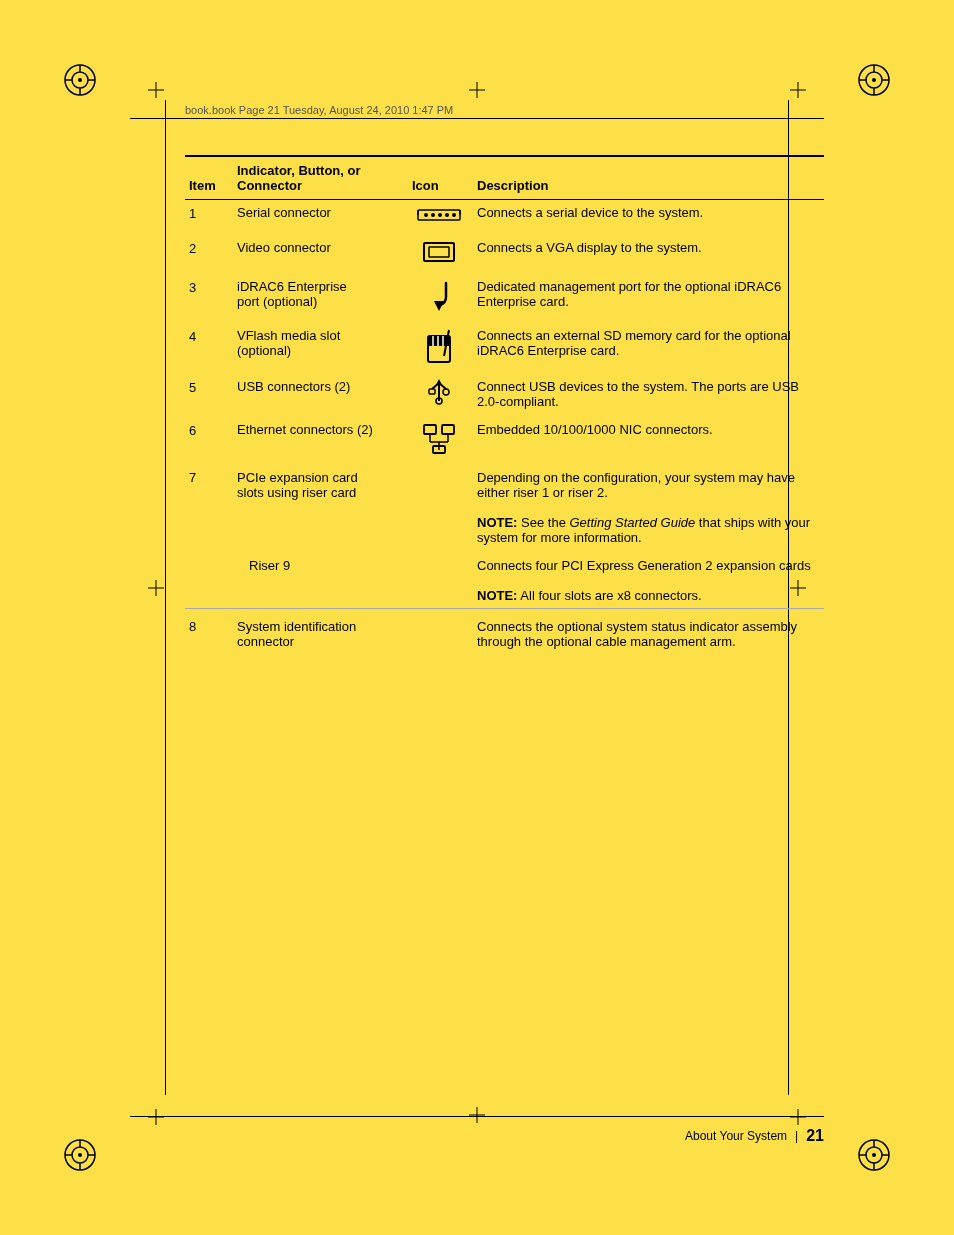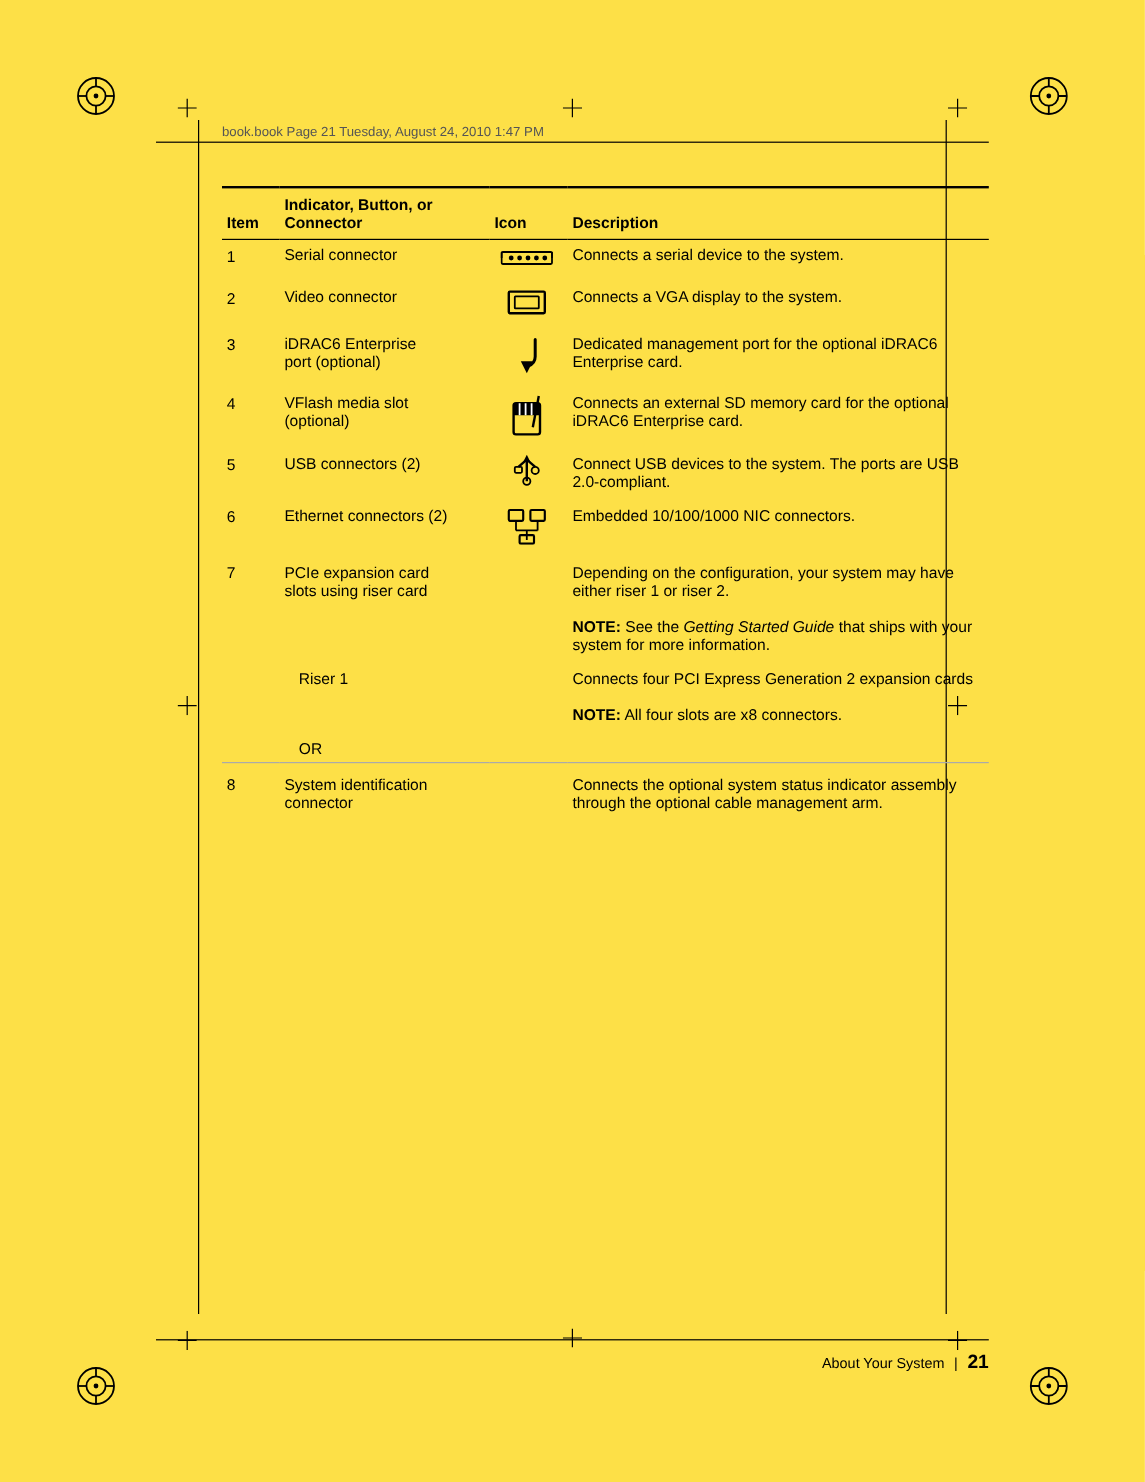--- a/index.html
+++ b/index.html
@@ -347,34 +347,28 @@
           <td style="vertical-align:top; padding-top:6px;margin-left:16px;">PCIe expansion card<br>slots using riser card</td>
           <td class="icon-cell"></td>
           <td style="vertical-align:top; padding-top:6px;">
             Depending on the configuration, your system may have either riser 1 or riser 2.<br><br>
             <span class="note-bold">NOTE:</span> See the <span class="italic">Getting Started Guide</span> that ships with your system for more information.
           </td>
         </tr>
 
         <tr>
           <td></td>
-          <td style="padding-left: 16px; padding-top: 8px; padding-bottom:4px;">Riser 1</td>
+          <td style="padding-left: 16px; padding-top: 8px; padding-bottom:4px;">Riser 9</td>
           <td class="icon-cell"></td>
           <td style="padding-top:8px;">
             Connects four PCI Express Generation 2 expansion cards<br><br>
             <span class="note-bold">NOTE:</span> All four slots are x8 connectors.
           </td>
         </tr>
 
-        <tr>
-          <td></td>
-          <td style="padding-left: 16px; padding-top:8px; padding-bottom:4px;">OR</td>
-          <td></td>
-          <td></td>
-        </tr>
 
 
         <tr style="border-top: 1px solid #aaa;">
           <td class="item-num" style="vertical-align:top; padding-top:10px;">8</td>
           <td style="vertical-align:top; padding-top:10px;margin-left:48px;">System identification<br>connector</td>
           <td class="icon-cell"></td>
           <td style="vertical-align:top; padding-top:10px;">
             Connects the optional system status indicator assembly through the optional cable management arm.
           </td>
         </tr>

